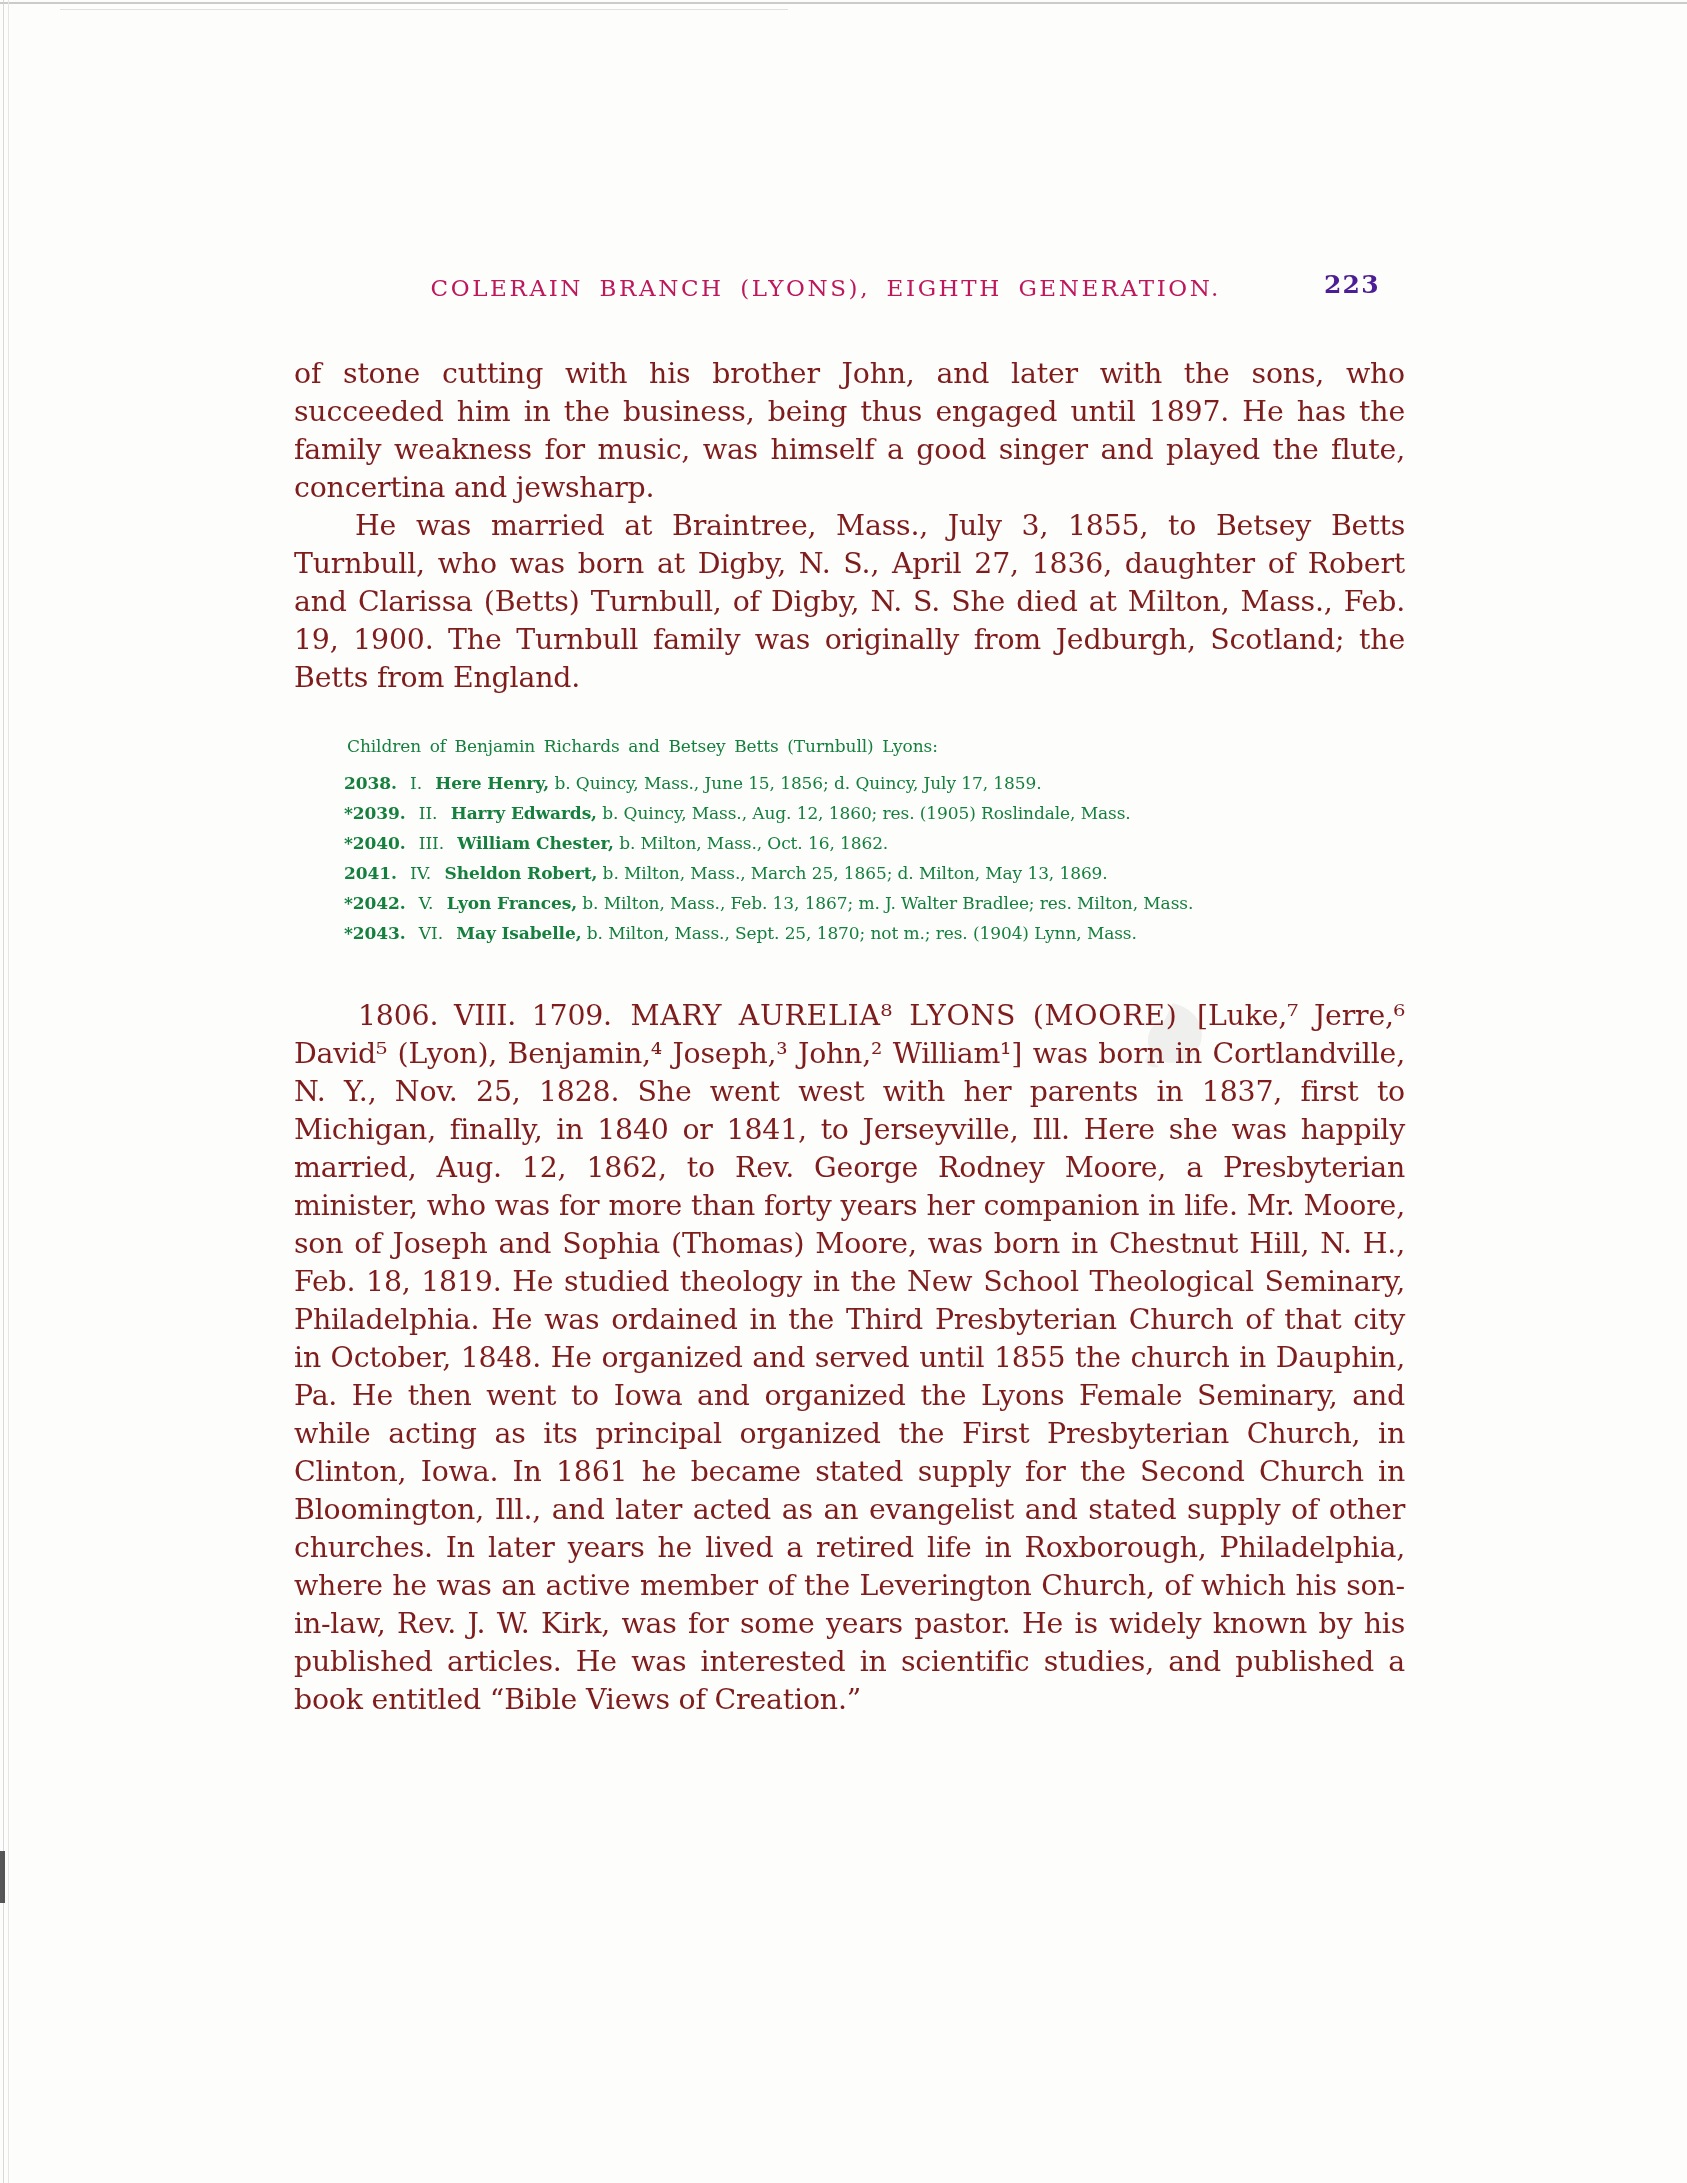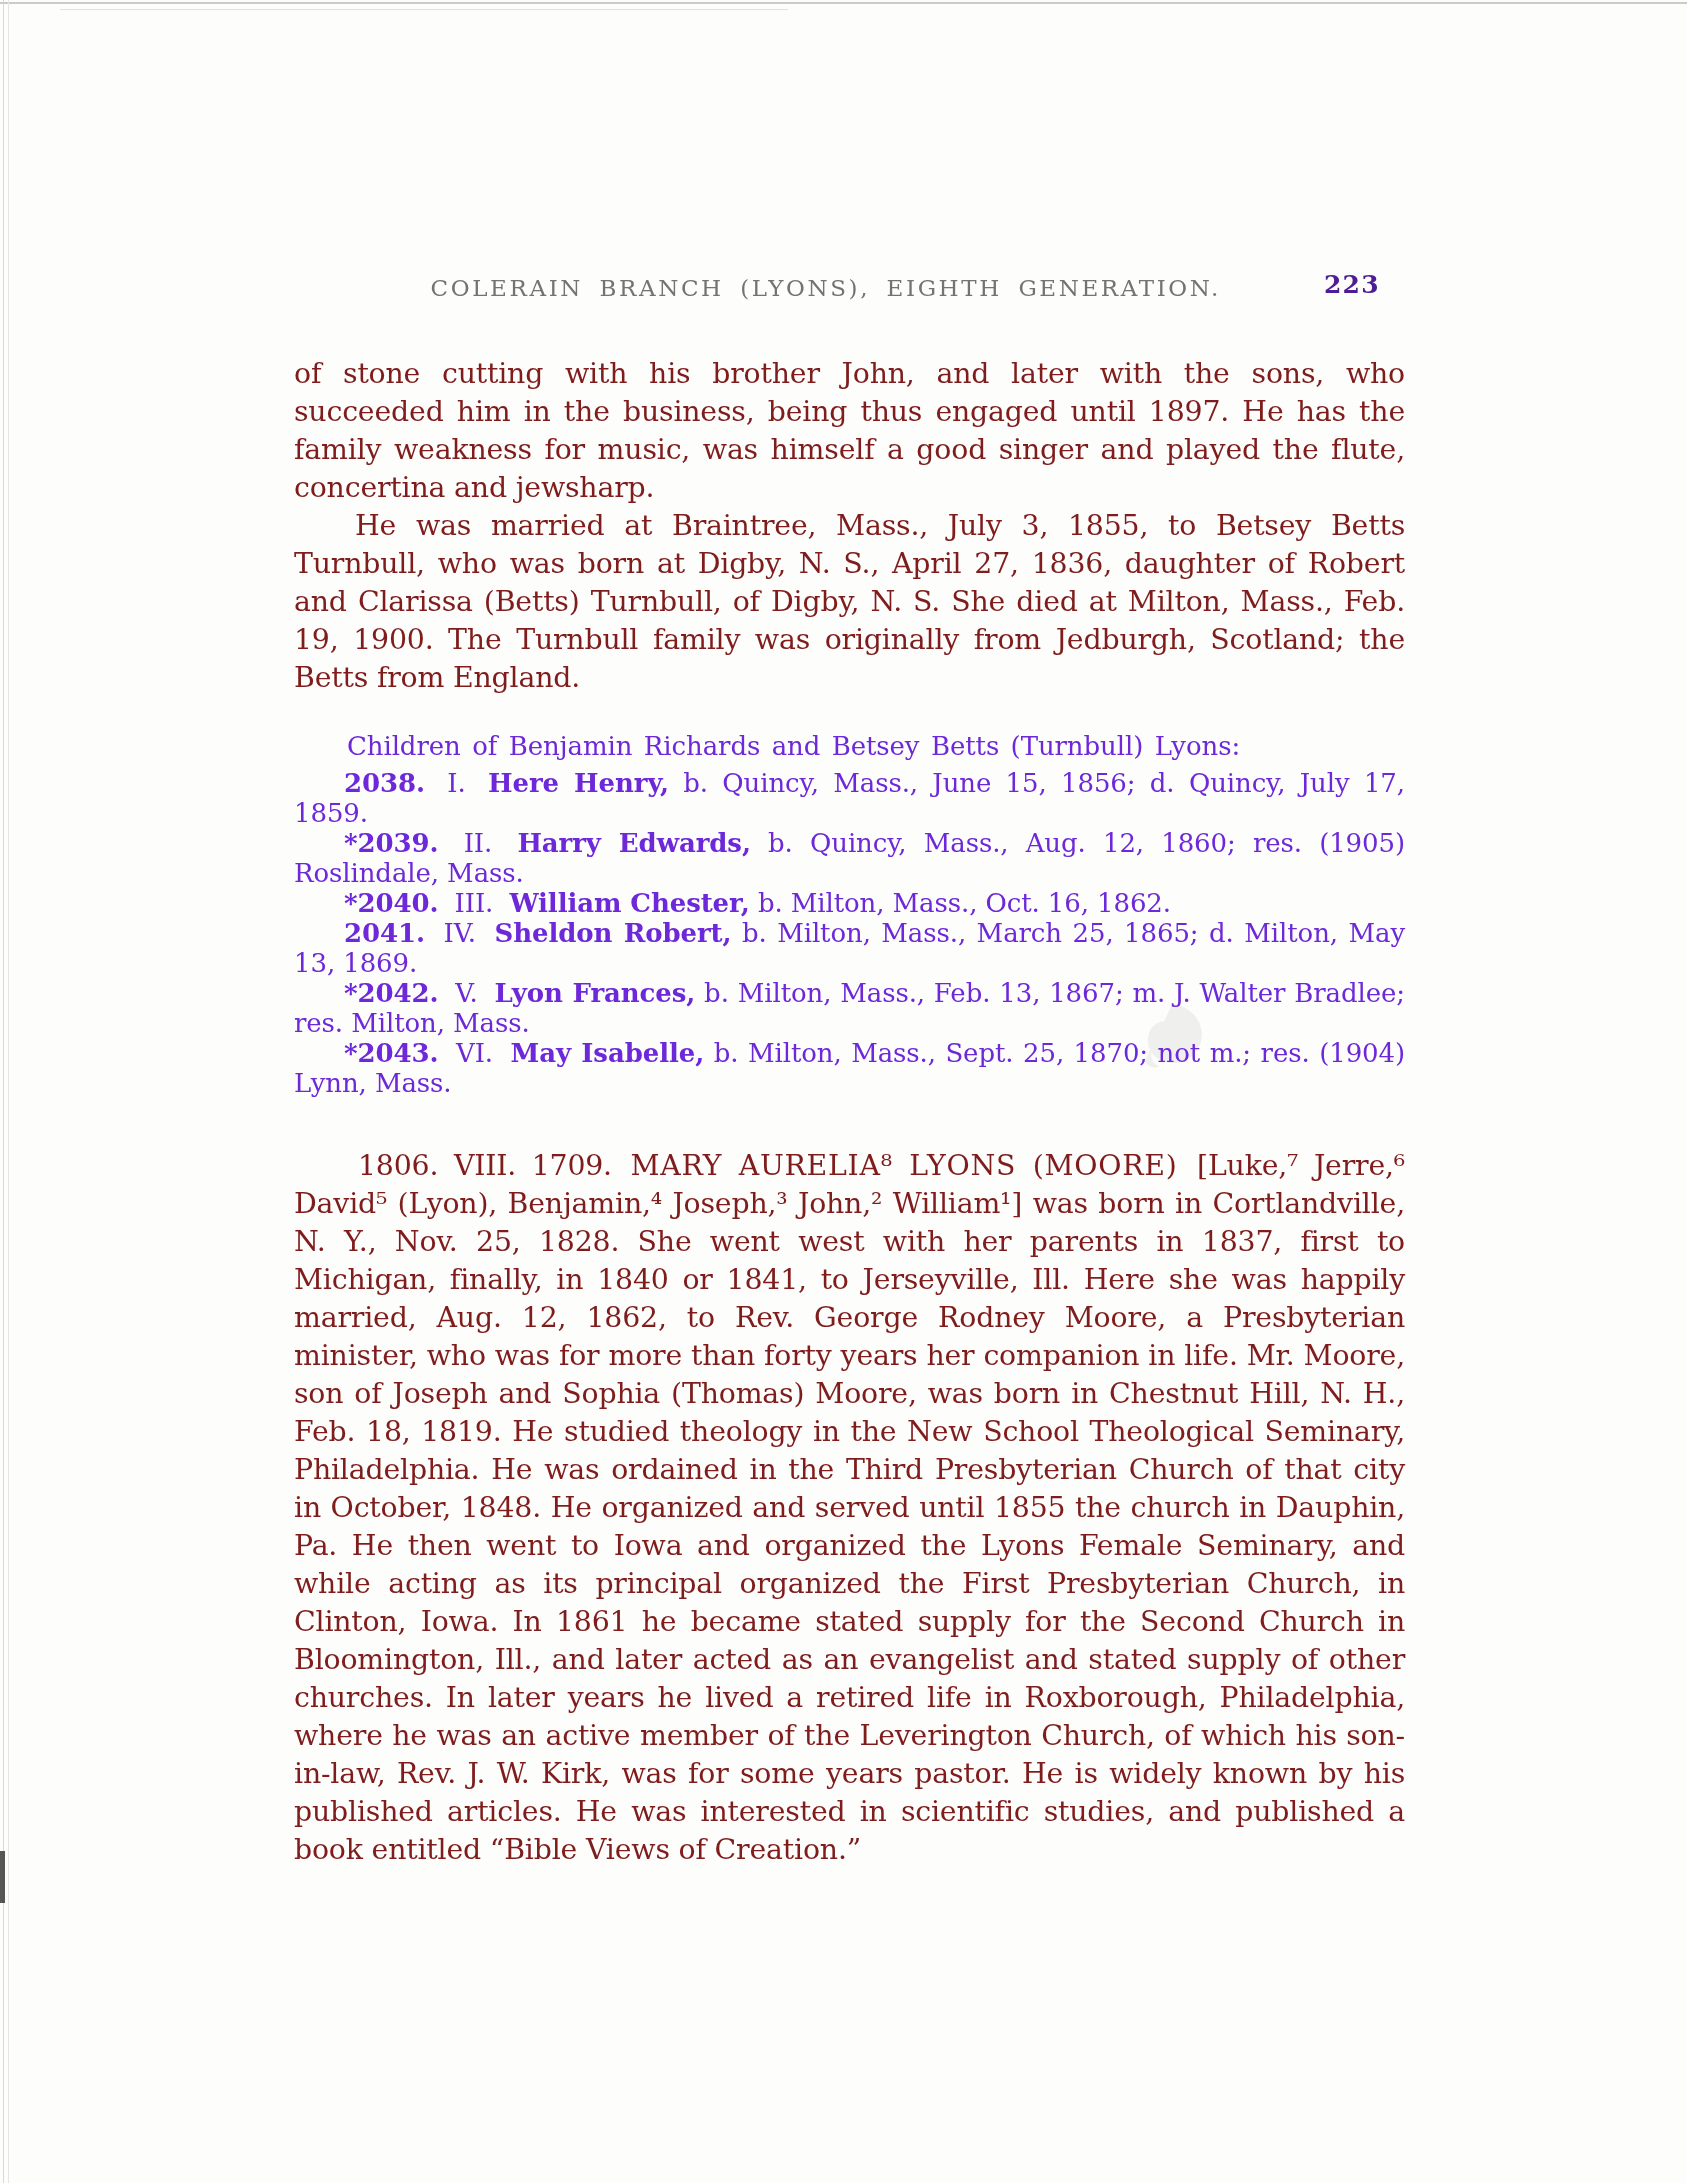--- a/index.html
+++ b/index.html
@@ -38,21 +38,21 @@
     white-space: nowrap;
   }
   .pageheader .title {
     position: absolute;
     left: 50%;
     transform: translateX(-53%);
     top: 0;
     font-size: 23px;
     letter-spacing: 2.6px;
     word-spacing: 6.6px;
-    color: #737373;
+    color: #be185d;
   }
   .pageheader .pagenum {
     position: absolute;
     right: 25px;
     top: -5.3px;
     font-size: 25px;
     font-weight: bold;
     letter-spacing: 1.3px;
     color: #4c1d95;
   }
@@ -64,25 +64,25 @@
     line-height: 38px;
     letter-spacing: -0.2px;
     text-align: justify;
     color: #7f1d1d;
   }
   .p-continuation { margin-top: 42px; }
   .p-marriage { text-indent: 61px; }
 
   .children {
     margin-top: 34px;
-    font-size: 26px;
+    font-size: 17px;
     line-height: 30px;
     letter-spacing: -0.1px;
     text-align: justify;
-    color: #6d28d9;
+    color: #15803d;
   }
   .children .heading {
     text-indent: 53px;
     word-spacing: 3.3px;
     margin-bottom: 6.6px;
   }
   .child { text-indent: 50px; }
   .num { font-weight: bold; margin-right: 8px; }
   .roman { margin-right: 8px; }
   .nameb { font-weight: bold; }

